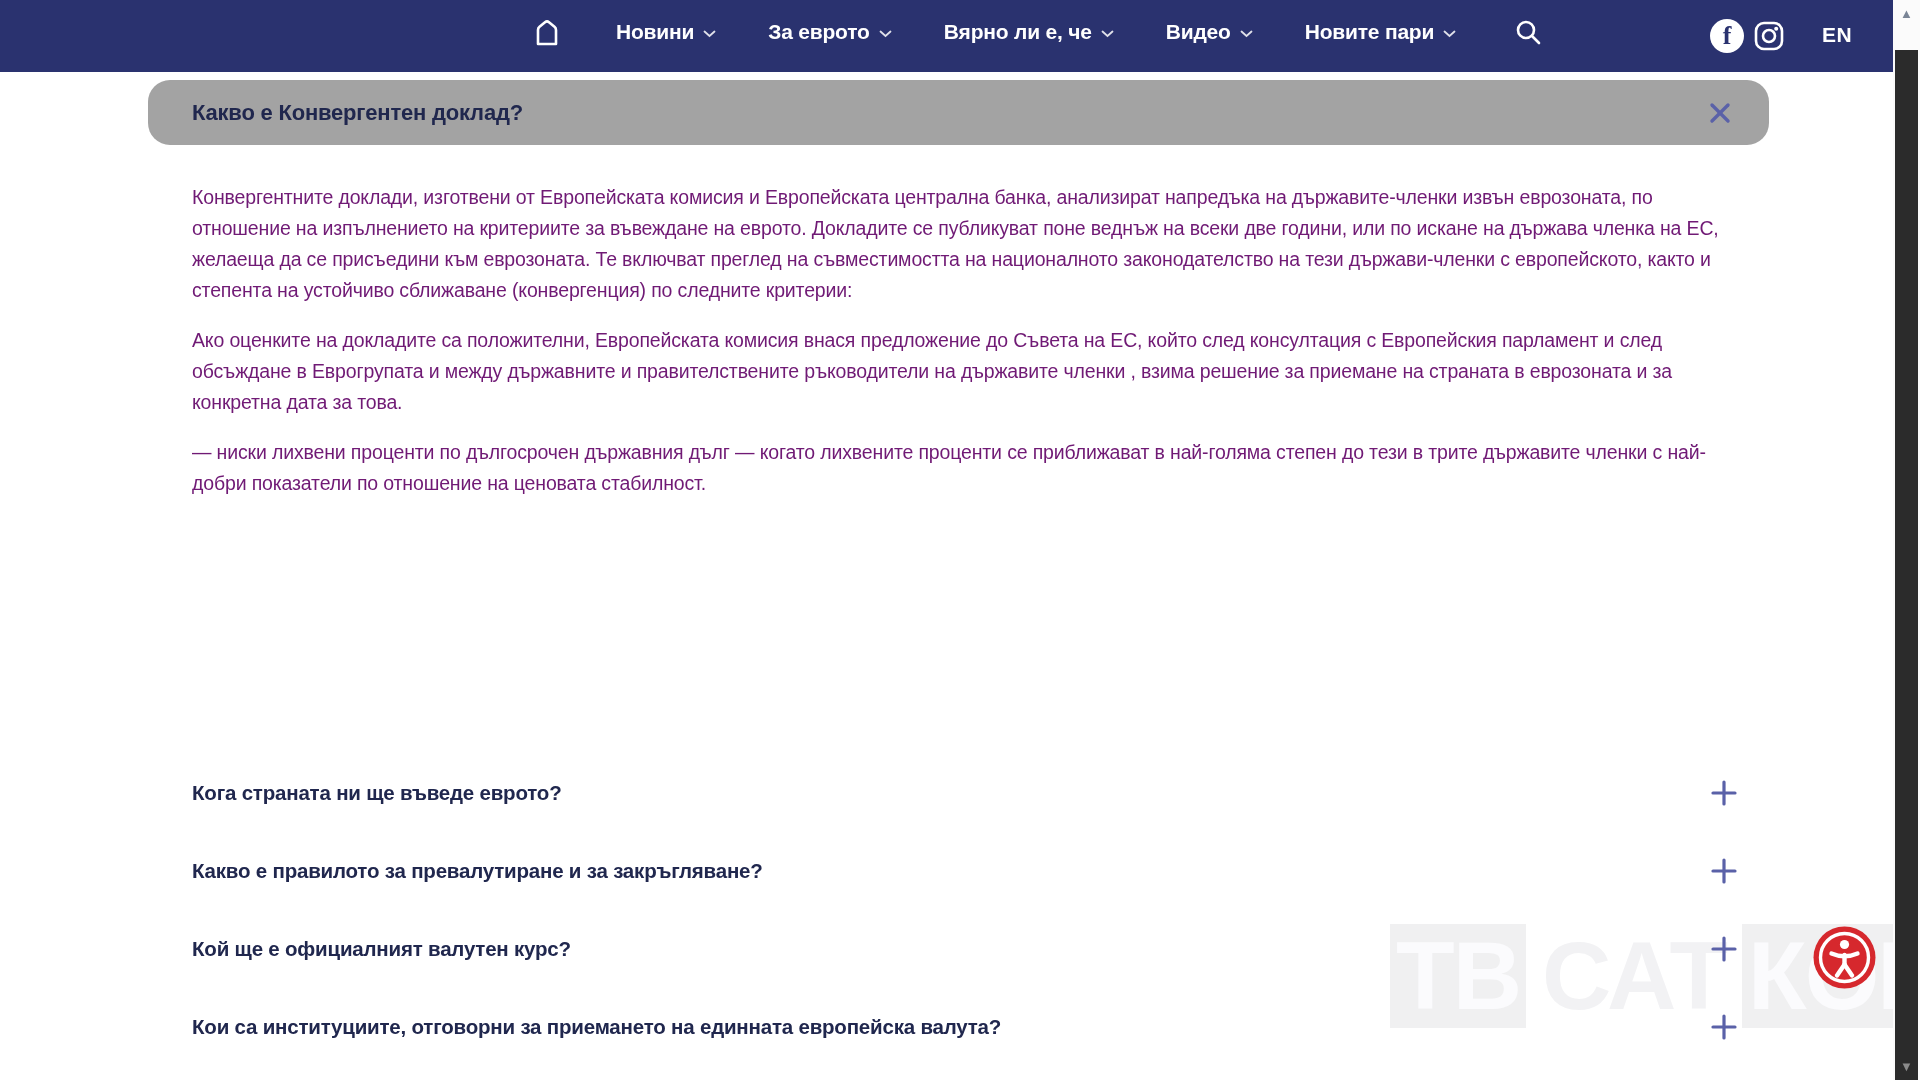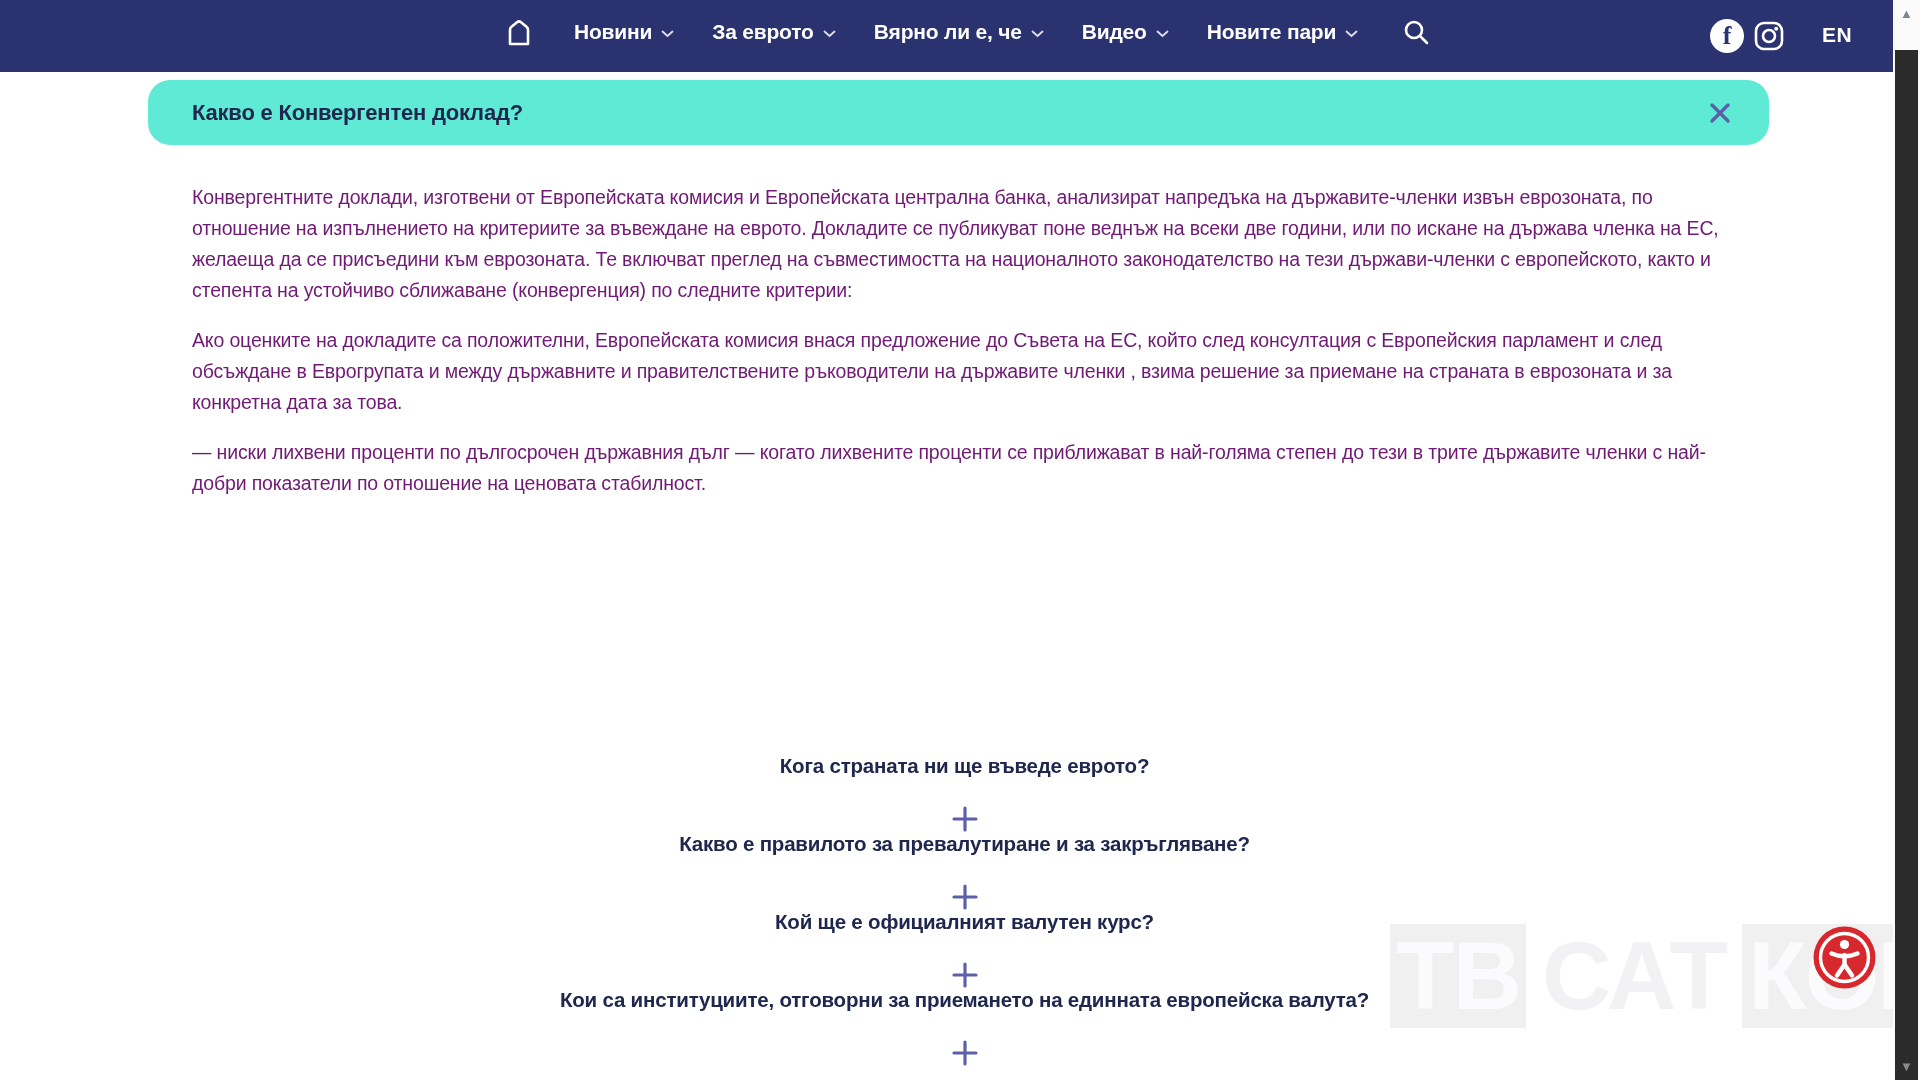--- a/index.html
+++ b/index.html
@@ -2,50 +2,50 @@
 <html><head>
 <meta charset="utf-8">
 <style>
   * { margin:0; padding:0; box-sizing:border-box; }
   html,body { width:1920px; height:1080px; overflow:hidden; background:#ffffff;
               font-family:"Liberation Sans", sans-serif; }
   .stage { position:relative; width:1920px; height:1080px; background:#ffffff; }
 
   
   .navbar { position:absolute; left:0; top:0; width:1893px; height:72px; background:#2A326F; z-index:4; }
-  .nav-menu { position:absolute; left:502px; top:0; height:64px; display:flex; align-items:center; gap:38px; }
+  .nav-menu { position:absolute; left:530px; top:0; height:64px; display:flex; align-items:center; gap:52px; }
   .home-btn { display:flex; align-items:center; cursor:pointer; }
   .nav-item { display:flex; align-items:center; gap:9px; color:#ffffff; font-weight:700;
               font-size:21px; letter-spacing:-0.2px; cursor:pointer; white-space:nowrap; }
   .chev { margin-top:3px; opacity:.85; }
   .search-btn { margin-left:6px; display:flex; align-items:center; cursor:pointer; }
   .nav-social { position:absolute; left:1710px; top:19px; display:flex; gap:8px; align-items:center; }
   .fb-circle { width:34px; height:34px; border-radius:50%; background:#ffffff; color:#2A326F;
                display:flex; align-items:center; justify-content:center; font-weight:700;
                font-size:26px; line-height:34px; cursor:pointer; font-family:"Liberation Serif", serif; }
   .ig-box { display:flex; align-items:center; cursor:pointer; }
   .lang { position:absolute; left:1822px; top:23px; color:#ffffff; font-weight:700; font-size:21px;
           letter-spacing:.5px; cursor:pointer; }
 
   
-  .faq-open { position:absolute; left:148px; top:80px; width:1621px; height:65px; background:#5eead4;
+  .faq-open { position:absolute; left:148px; top:80px; width:1621px; height:65px; background:#a3a3a3;
               border-radius:22px; display:flex; align-items:center; justify-content:space-between;
               padding:0 36px 0 44px; z-index:2; }
   .faq-open-q { color:#20274E; font-weight:700; font-size:22px; letter-spacing:-0.2px; }
   .close-btn { width:26px; height:26px; display:flex; align-items:center; justify-content:center; cursor:pointer; }
 
   
   .answer { position:absolute; left:192px; top:182px; width:1532px; color:#701a75;
             font-size:19.5px; line-height:31px; letter-spacing:-0.15px; z-index:1; }
   .answer p { margin-bottom:19px; }
 
   
   .faq-list { position:absolute; left:148px; top:754px; width:1621px; z-index:2; }
   .faq-row { height:78px; display:flex; align-items:center; justify-content:space-between;
-             padding:0 32px 0 44px; cursor:pointer;flex-direction:column; }
+             padding:0 32px 0 44px; cursor:pointer; }
   .faq-row-q { color:#20274E; font-weight:700; font-size:20.5px; letter-spacing:-0.2px; }
   .plus-btn { width:26px; height:26px; display:flex; align-items:center; justify-content:center; cursor:pointer; }
 
   
   .watermark { position:absolute; left:1390px; top:924px; height:104px; display:flex; align-items:center;
                z-index:0; font-weight:700; font-size:96px; letter-spacing:-2px; white-space:nowrap; }
   .wm-block { background:#F0F0F1; color:#FBFBFD; padding:0 6px; height:104px; line-height:104px; }
   .wm-plain { color:#F2F2F4; margin:0 16px; height:104px; line-height:104px; }
 
   

